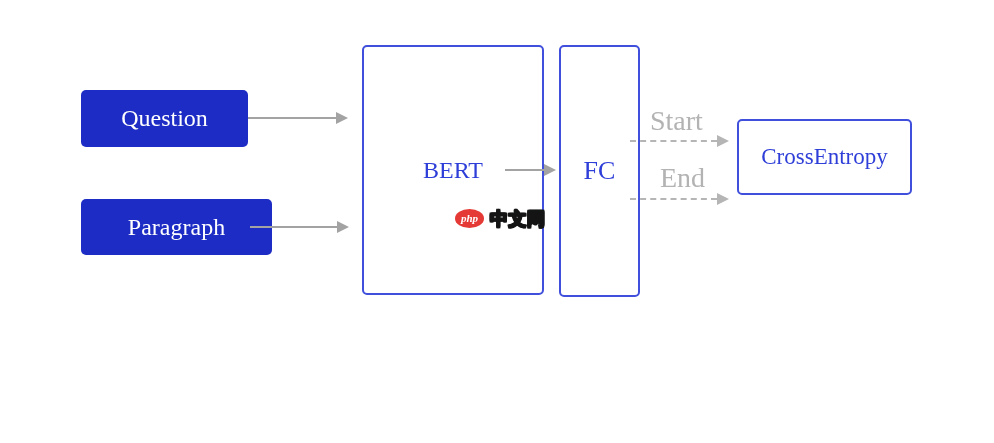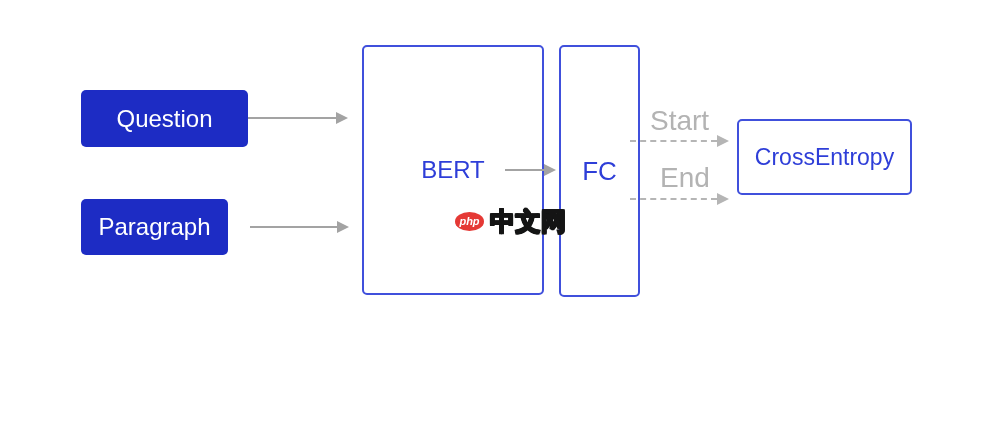--- a/index.html
+++ b/index.html
@@ -6,21 +6,21 @@
     --node-fill:#1d2cc4;
     --node-text:#ffffff;
     --outline-border:#4050dc;
     --outline-text:#2e3ed8;
     --arrow:#a3a3a3;
     --dash:#b5b5b5;
     --edge-label:#b3b3b3;
     --caption:#4b4b4b;
     --wm-red:#e53935;
   }
-  *{margin:0;padding:0;box-sizing:border-box;}
+  *{margin:0;padding:0;box-sizing:border-box;font-family:Liberation Serif, serif;}
   html,body{background:#ffffff;}
   body{font-family:"Liberation Sans", sans-serif;}
   .canvas{
     position:relative;
     width:994px;height:443px;
     background:#ffffff;
     overflow:hidden;
   }
   .node{
     position:absolute;
@@ -31,21 +31,21 @@
     background:var(--node-fill);
     color:var(--node-text);
     font-size:24px;
   }
   .node-outline{
     background:#ffffff;
     border:2px solid var(--outline-border);
     color:var(--outline-text);
   }
   #node-question{left:81px;top:90px;width:167px;height:57px;}
-  #node-paragraph{left:81px;top:199px;width:147px;height:56px;justify-content:center;}
+  #node-paragraph{left:81px;top:199px;width:191px;height:56px;justify-content:center;}
   #node-bert{left:362px;top:45px;width:182px;height:250px;font-size:24px;}
   #node-fc{left:559px;top:45px;width:81px;height:252px;font-size:26px;}
   #node-crossentropy{left:737px;top:119px;width:175px;height:76px;font-size:23px;}
 
   .edge-line{
     position:absolute;height:2px;background:var(--arrow);
   }
   .edge-dashed{
     position:absolute;height:0;border-top:2px dashed var(--dash);
   }
@@ -82,21 +82,21 @@
     z-index:5;
   }
   .wm-oval{
     width:29px;height:19px;border-radius:50%;
     background:var(--wm-red);
     color:#ffffff;font-size:11px;font-weight:bold;font-style:italic;
     display:flex;align-items:center;justify-content:center;
     line-height:1;
   }
   .wm-site{
-    font-size:25px;font-weight:bold;line-height:1;
+    font-size:18px;font-weight:bold;line-height:1;
     color:#14532d;
     -webkit-text-stroke:1.2px #141414;
     text-shadow:
       -1px -1px 0 #141414, 1px -1px 0 #141414,
       -1px  1px 0 #141414, 1px  1px 0 #141414,
        0   -1px 0 #141414, 0    1px 0 #141414,
       -1px  0   0 #141414, 1px  0   0 #141414;
     letter-spacing:0.5px;
   }
   .caption{

